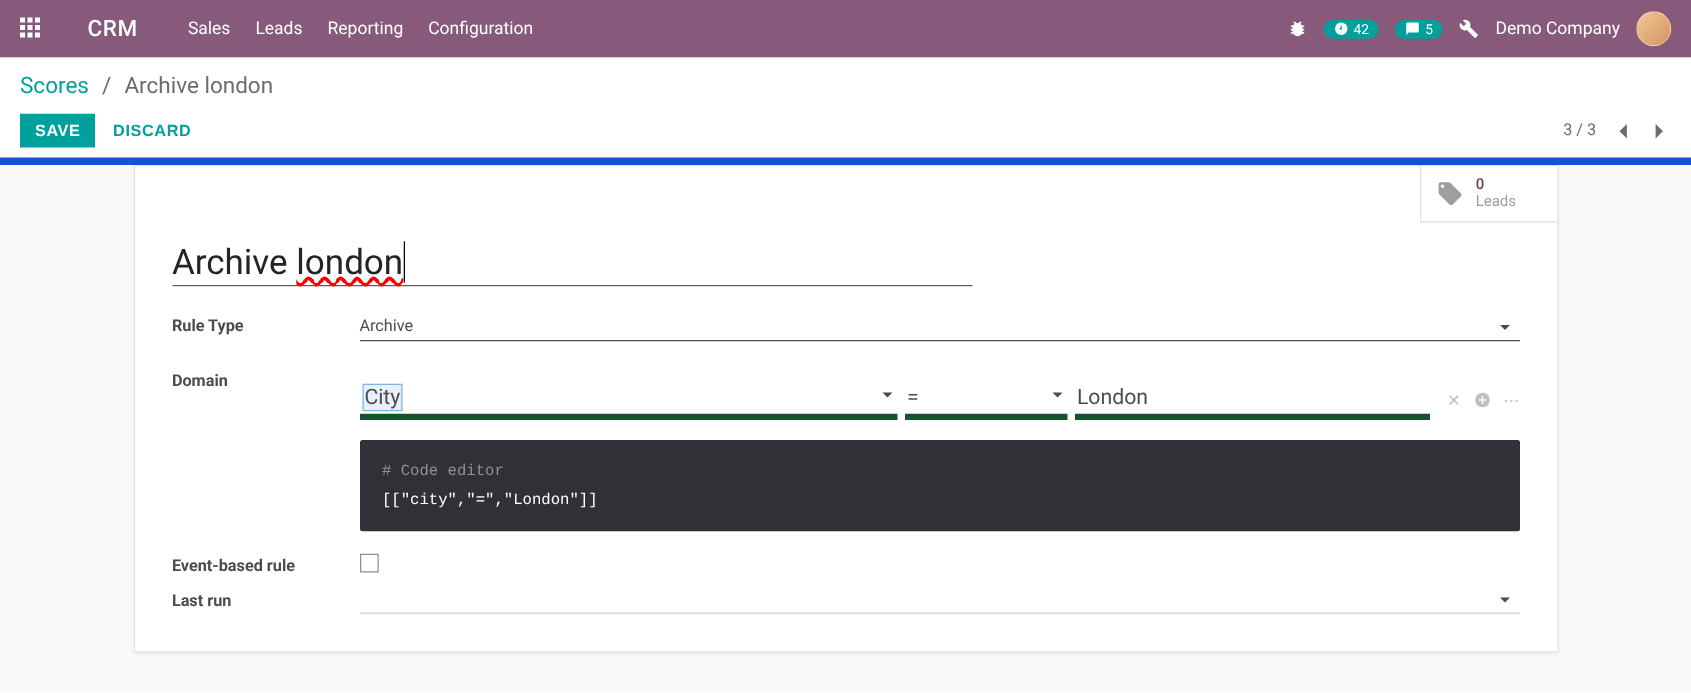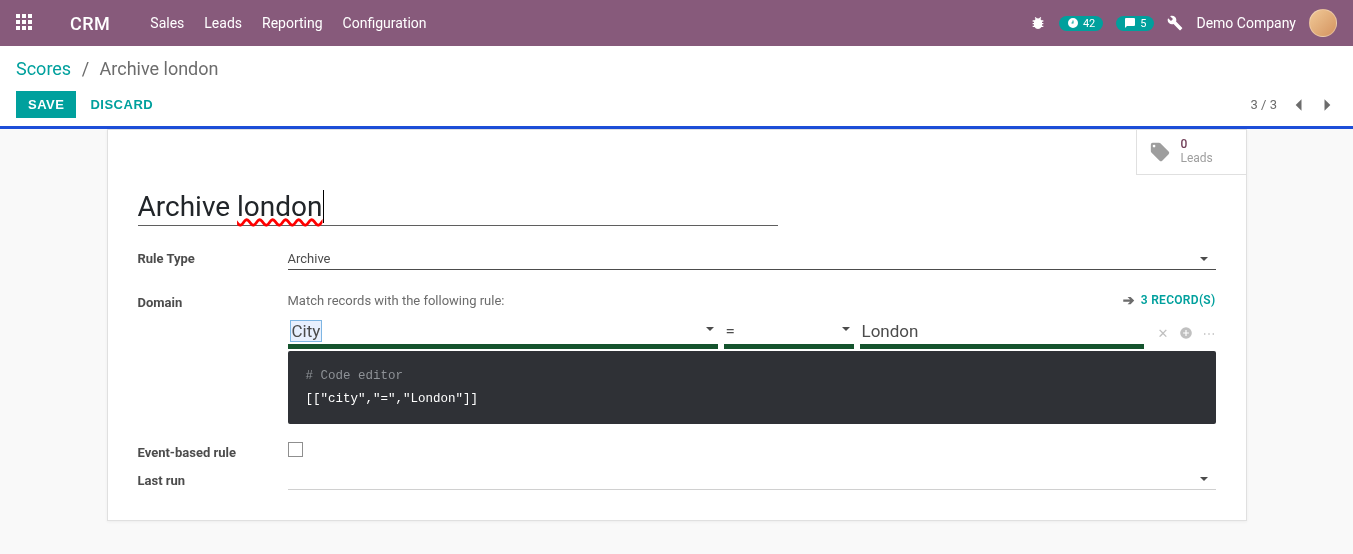--- a/index.html
+++ b/index.html
@@ -12,21 +12,21 @@
   .apps-icon span { background: #fff; width: 4px; height: 4px; }
   .brand { font-size: 18px; font-weight: 500; letter-spacing: 0.5px; margin-left: 20px; margin-right: 24px; }
   .nav-menu { display: flex; gap: 20px; font-size: 14px; }
   .nav-menu-item { color: #fff; cursor: pointer; }
   .nav-right { margin-left: auto; display: flex; align-items: center; gap: 13px; }
   .nav-icon { color: #fff; cursor: pointer; display: flex; align-items: center; position: relative; }
   .badge-pill { background: #00A09D; color: #fff; border-radius: 10px; padding: 1px 8px; font-size: 11px; display: inline-flex; align-items: center; gap: 4px; }
   .avatar { width: 28px; height: 28px; border-radius: 50%; background: linear-gradient(135deg,#f0c997,#d4935f); border: 1px solid rgba(255,255,255,0.3); }
   
   
-  .control-panel { background: #fff; border-bottom: 3px solid #1d4ed8; padding: 12px 16px 8px 16px; }
+  .control-panel { background: #fff; border-bottom: 6px solid #1d4ed8; padding: 12px 16px 8px 16px; }
   .breadcrumb { font-size: 18px; color: #6c6c6c; margin-bottom: 12px; }
   .breadcrumb a { color: #00A09D; text-decoration: none; }
   .breadcrumb .sep { color: #6c6c6c; margin: 0 6px; }
   .cp-row { display: flex; align-items: center; }
   .btn-save { background: #00A09D; color: #fff; border: none; padding: 6px 12px; font-weight: 600; font-size: 13px; cursor: pointer; letter-spacing: 0.5px; }
   .btn-discard { background: transparent; border: none; color: #00A09D; font-weight: 600; font-size: 13px; cursor: pointer; margin-left: 14px; letter-spacing: 0.5px; }
   .pager { margin-left: auto; display: flex; align-items: center; gap: 12px; color: #6c6c6c; }
   .pager-arrow { cursor: pointer; color: #6c6c6c; font-size: 16px; padding: 4px; }
   
   
@@ -55,21 +55,21 @@
   .domain-row { display: flex; align-items: center; gap: 6px; margin-top: 10px; }
   .domain-field-input { flex: 0 0 430px; }
   .domain-op-input { flex: 0 0 130px; }
   .domain-val-input { flex: 1; }
   .domain-input { border: none; border-bottom: 5px solid #14532d; padding: 3px 2px; font-size: 17px; color: #4c4c4c; background: transparent; width: 100%; position: relative; }
   .domain-input.with-caret::after { content: ''; position: absolute; right: 4px; top: 9px; border: 4px solid transparent; border-top-color: #4c4c4c; }
   .domain-input .sel-box { border: 1px solid #7eb6e3; background: #e8f0fe; padding: 0 1px; }
   .domain-actions { display: flex; gap: 10px; color: #c0c0c0; margin-left: 8px; }
   .domain-actions span { cursor: pointer; }
   
-  .code-editor { background: #2F3136; color: #dcddde; border-radius: 2px; padding: 14px 18px; margin-top: 2px; font-family: "Courier New", monospace; font-size: 12.5px; line-height: 1.8; }
+  .code-editor { background: #2F3136; color: #dcddde; border-radius: 2px; padding: 14px 18px; margin-top: 16px; font-family: "Courier New", monospace; font-size: 12.5px; line-height: 1.8; }
   .code-comment { color: #8e9297; }
   .code-line { color: #fff; font-weight: 500; }
   
   .checkbox { width: 15px; height: 15px; border: 1px solid #8f8f8f; background: #fff; cursor: pointer; }
   
   .lastrun-select { border: none; border-bottom: 1px solid #d0d0d0; width: 100%; padding: 3px 0; background: transparent; position: relative; cursor: pointer; min-height: 20px; }
   .lastrun-select::after { content: ''; position: absolute; right: 8px; top: 7px; border: 4px solid transparent; border-top-color: #4c4c4c; }
   
   svg { display: block; }
 </style>
@@ -175,27 +175,20 @@
         <div class="form-field">
           <div class="select-like">
             <span>Archive</span>
           </div>
         </div>
       </div>
 
       <div class="form-group">
         <div class="form-label">Domain</div>
         <div class="form-field">
-          <div class="domain-desc">
-            <span>Match records with the following rule:</span>
-            <span class="records-link">
-              <span class="arrow">➔</span>
-              <span>3 RECORD(S)</span>
-            </span>
-          </div>
 
           <div class="domain-row">
             <div class="domain-field-input">
               <div class="domain-input with-caret">
                 <span class="sel-box">City</span>
               </div>
             </div>
             <div class="domain-op-input">
               <div class="domain-input with-caret">
                 <span>=</span>

